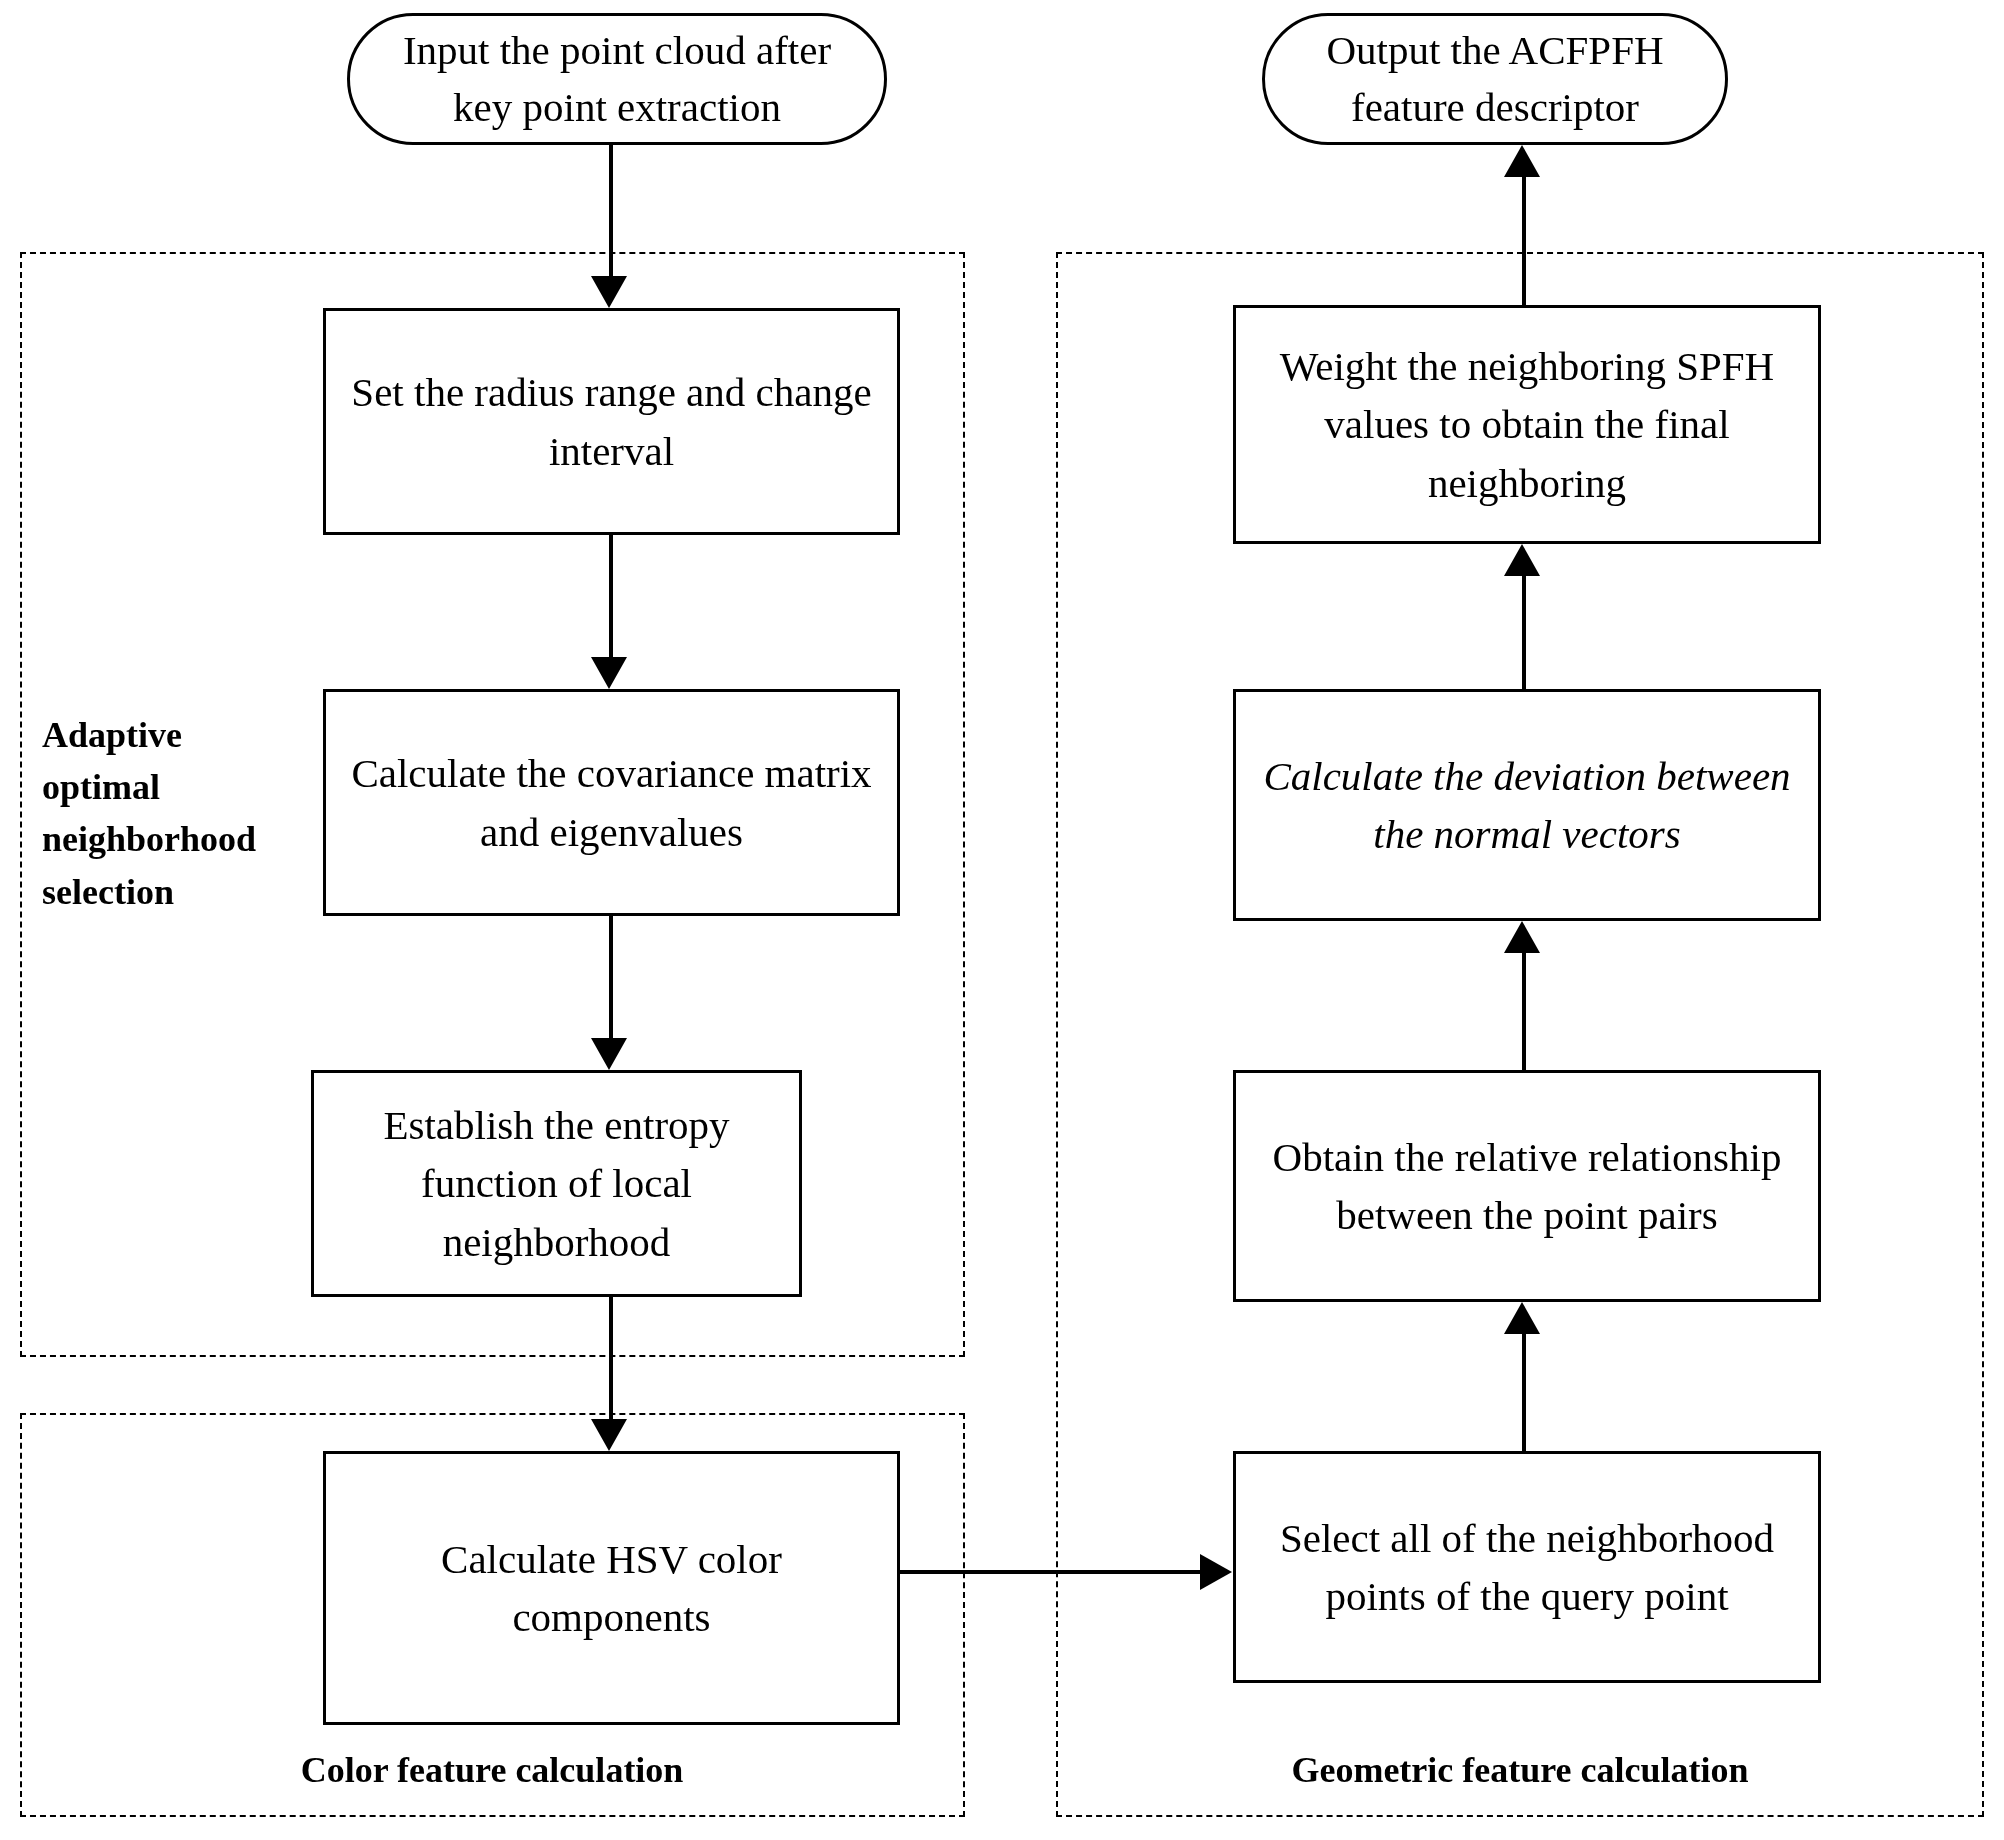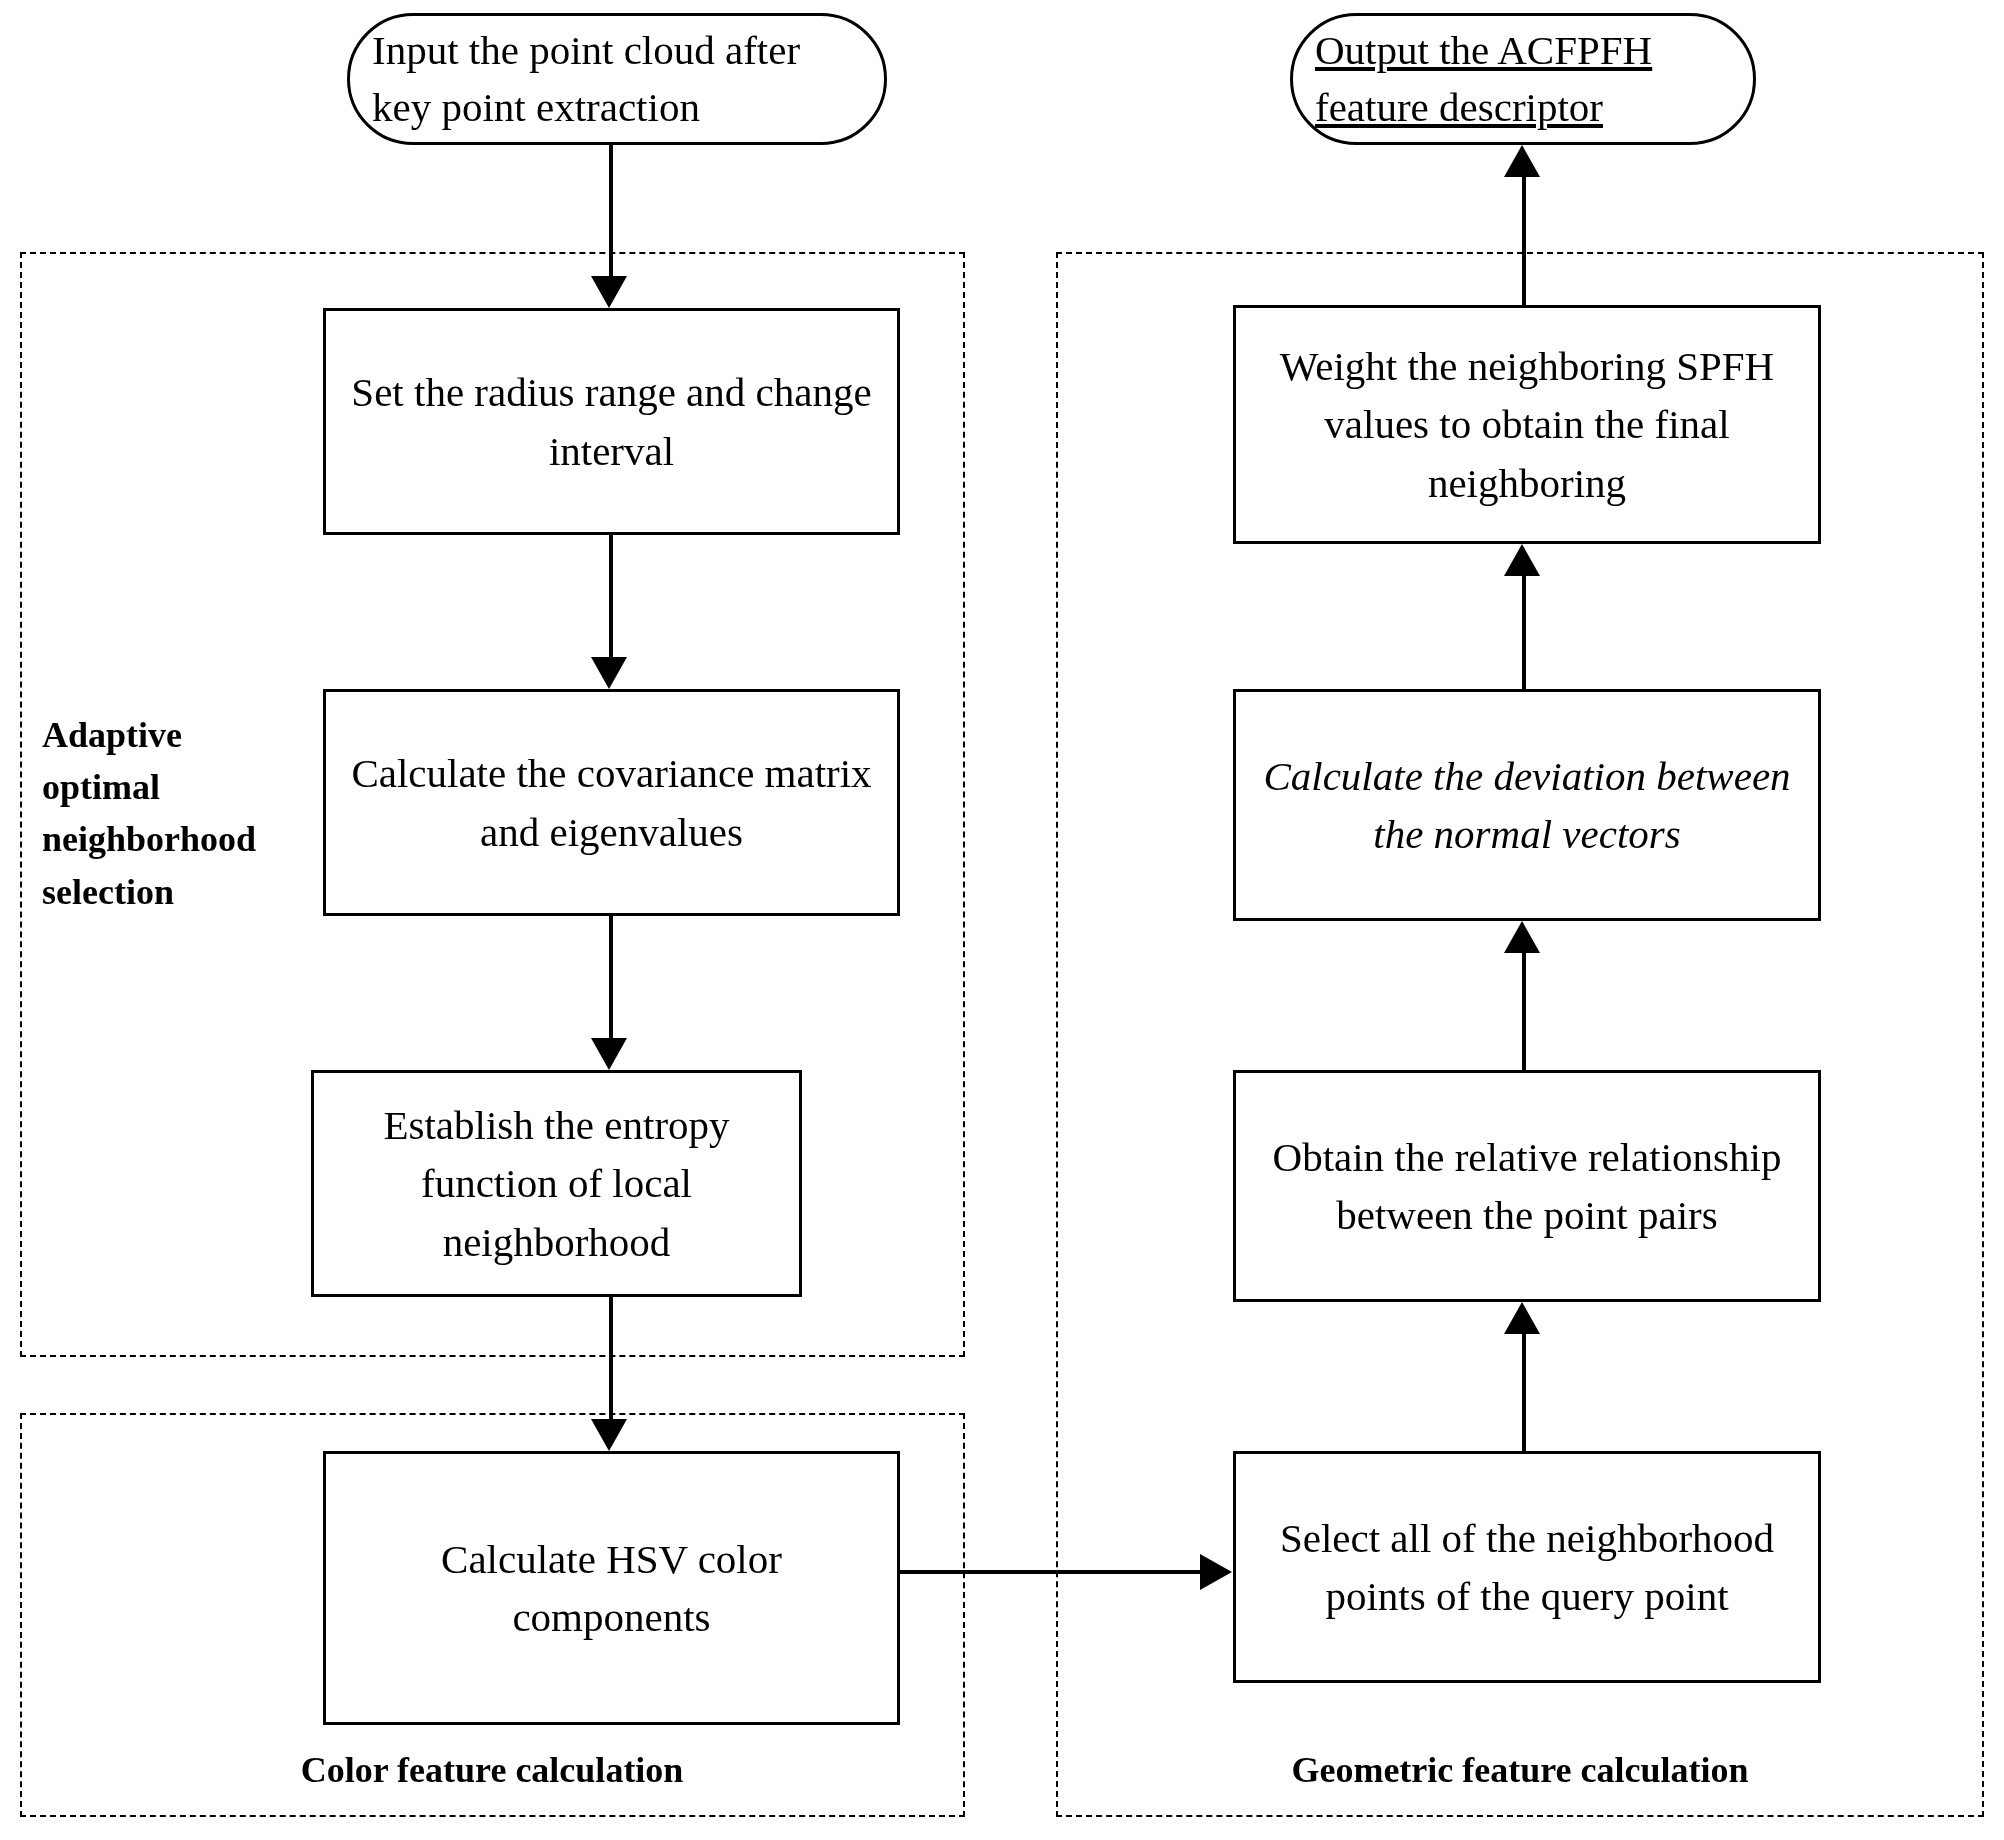--- a/index.html
+++ b/index.html
@@ -29,21 +29,21 @@
 
   .stadium{
     position:absolute;
     box-sizing:border-box;
     border:3.6px solid #000;
     border-radius:725px;
     background:#fff;
     display:flex;
     align-items:center;
     justify-content:center;
-    text-align:left;
+    text-align:center;
     line-height:1.40;
     font-size:41px;
     padding:0 22px;
   }
 
   .group-label{
     position:absolute;
     font-weight:bold;
     font-size:36px;
     line-height:1.45;
@@ -93,21 +93,21 @@
 selection</div>
 
   <div class="group-label centered" style="left:19.6px; top:1744px; width:945px;">Color feature calculation</div>
 
   <div class="group-label centered" style="left:1056px; top:1744px; width:928px;">Geometric feature calculation</div>
 
   <div class="stadium" style="left:347px; top:13px; width:540px; height:132px;">
     <span>Input the point cloud after key point extraction</span>
   </div>
 
-  <div class="stadium" style="left:1290px; top:13px; width:466px; height:132px;text-decoration:underline;">
+  <div class="stadium" style="left:1262px; top:13px; width:466px; height:132px;">
     <span>Output the ACFPFH feature descriptor</span>
   </div>
 
   <div class="proc-box" style="left:323px; top:308px; width:577px; height:227px;">
     <span>Set the radius range and change interval</span>
   </div>
 
   <div class="proc-box" style="left:323px; top:689px; width:577px; height:227px;">
     <span>Calculate the covariance matrix and eigenvalues</span>
   </div>

